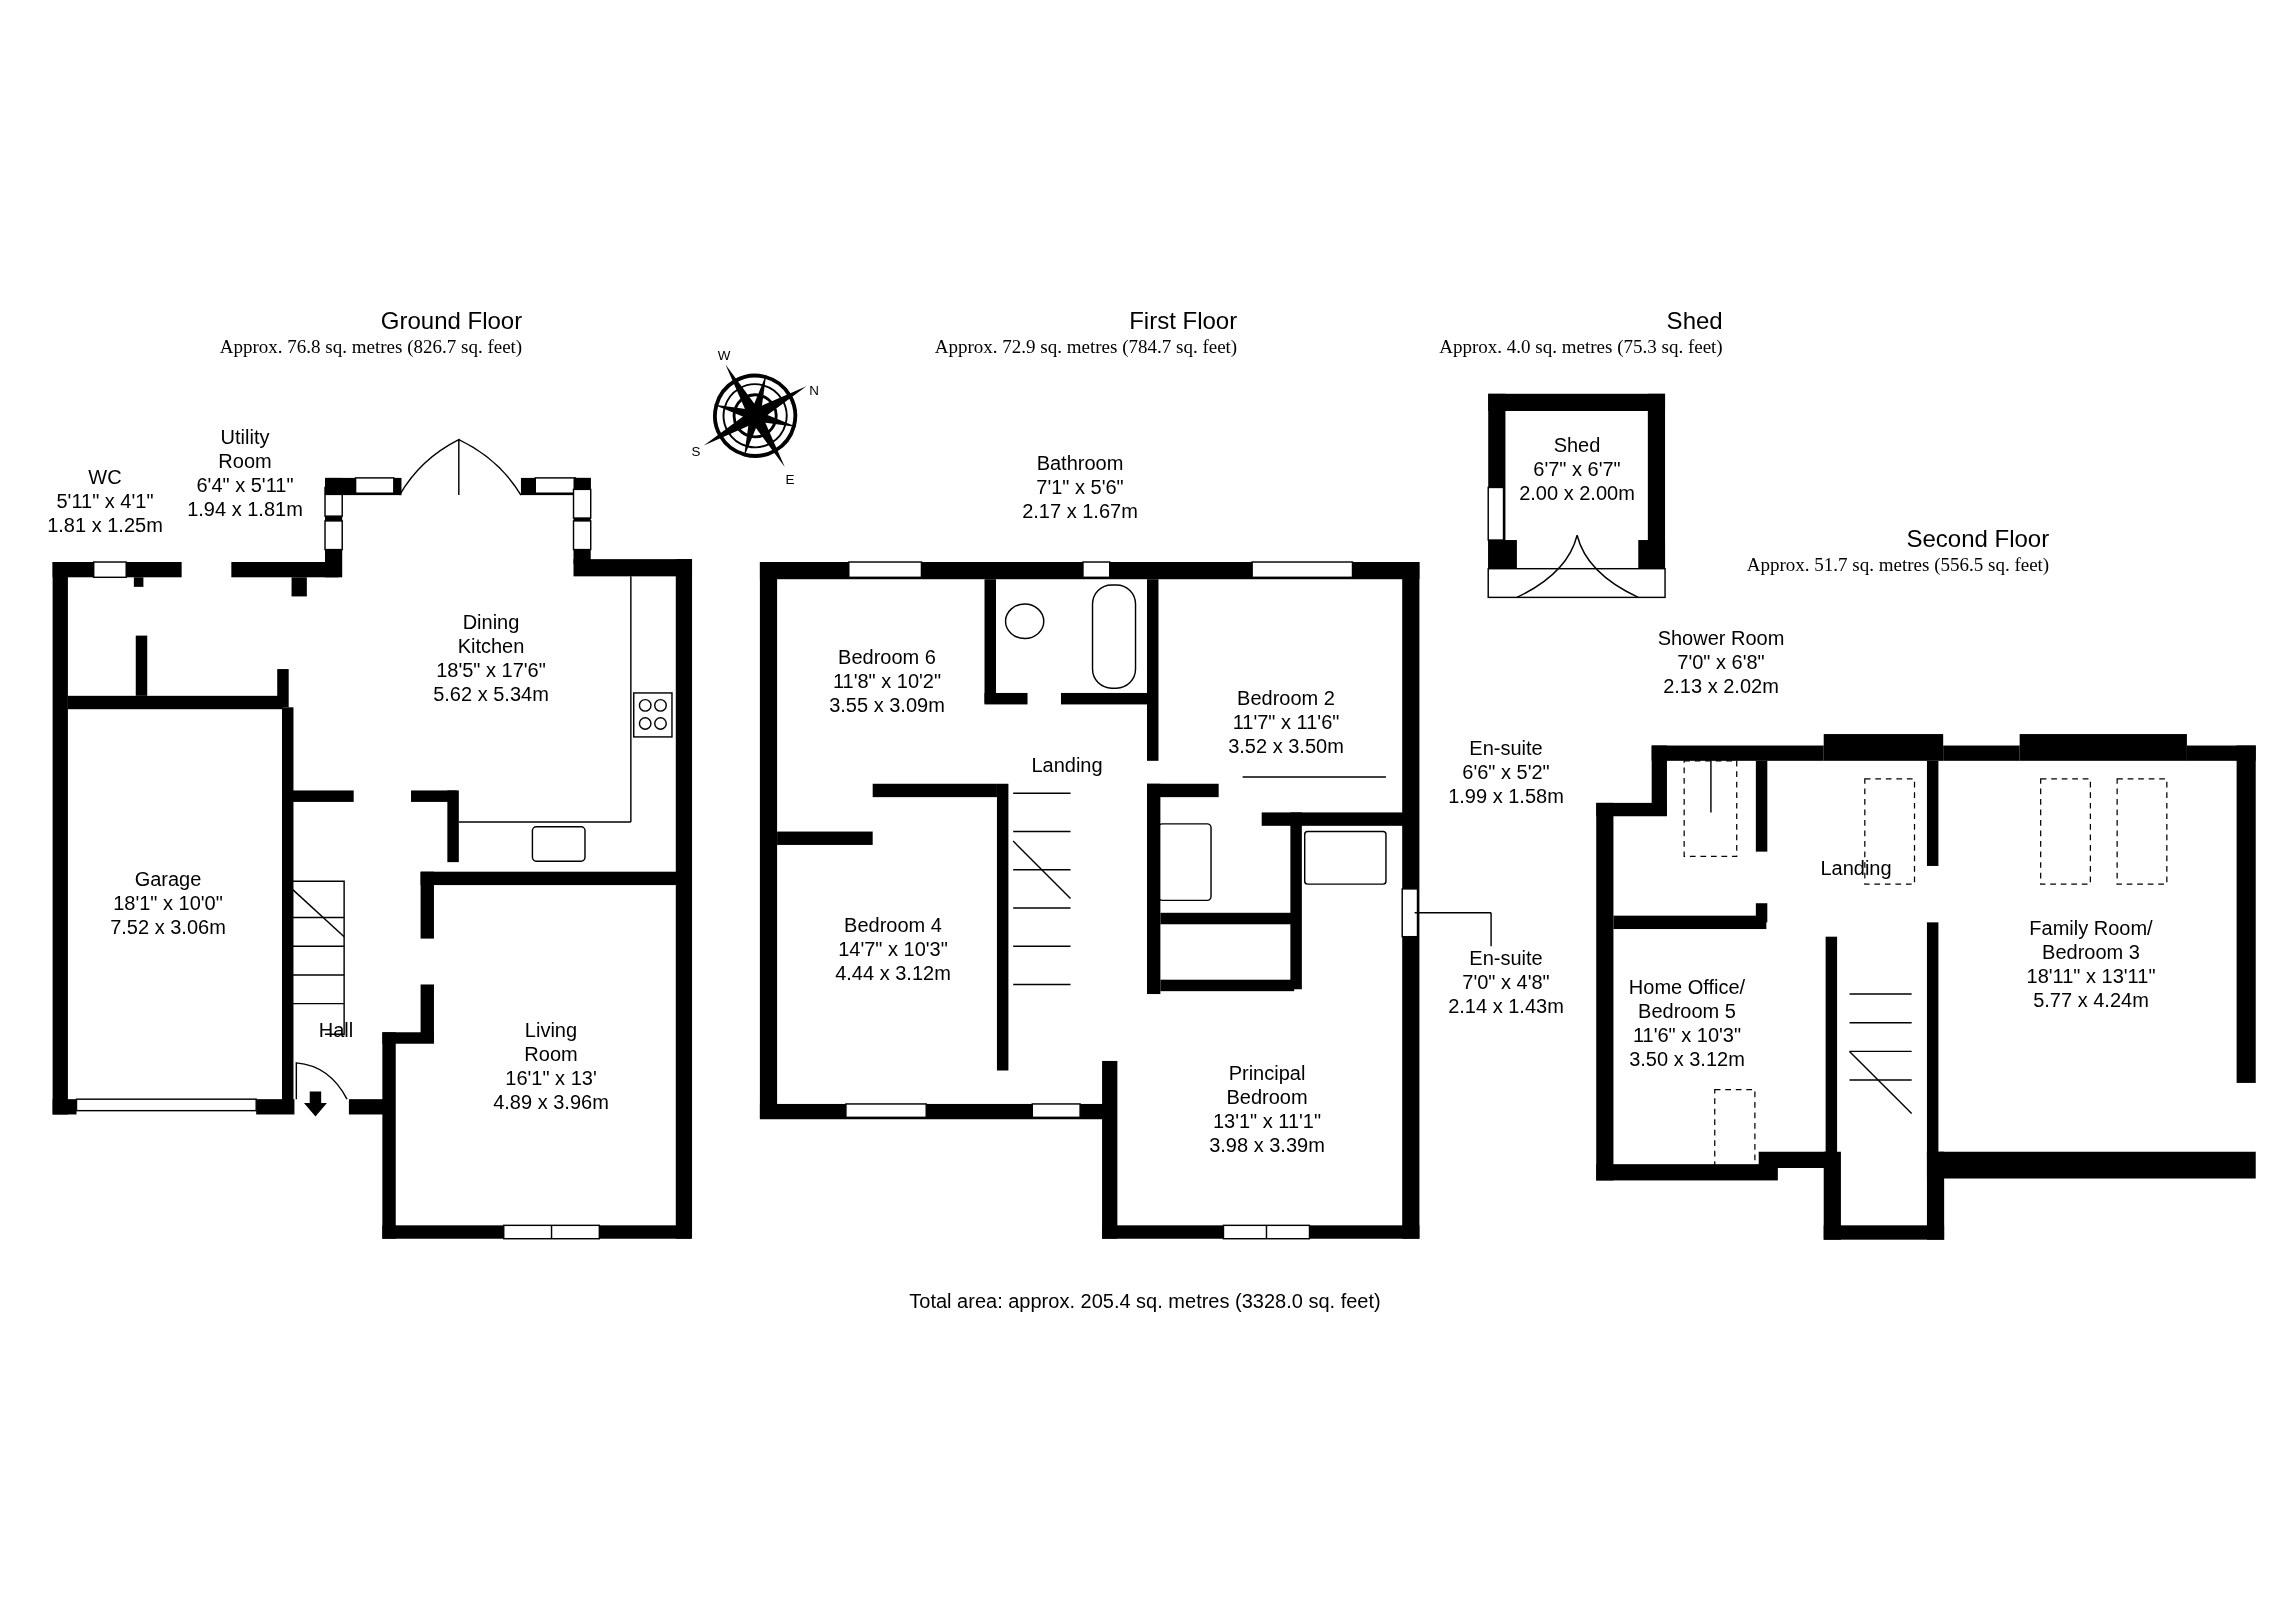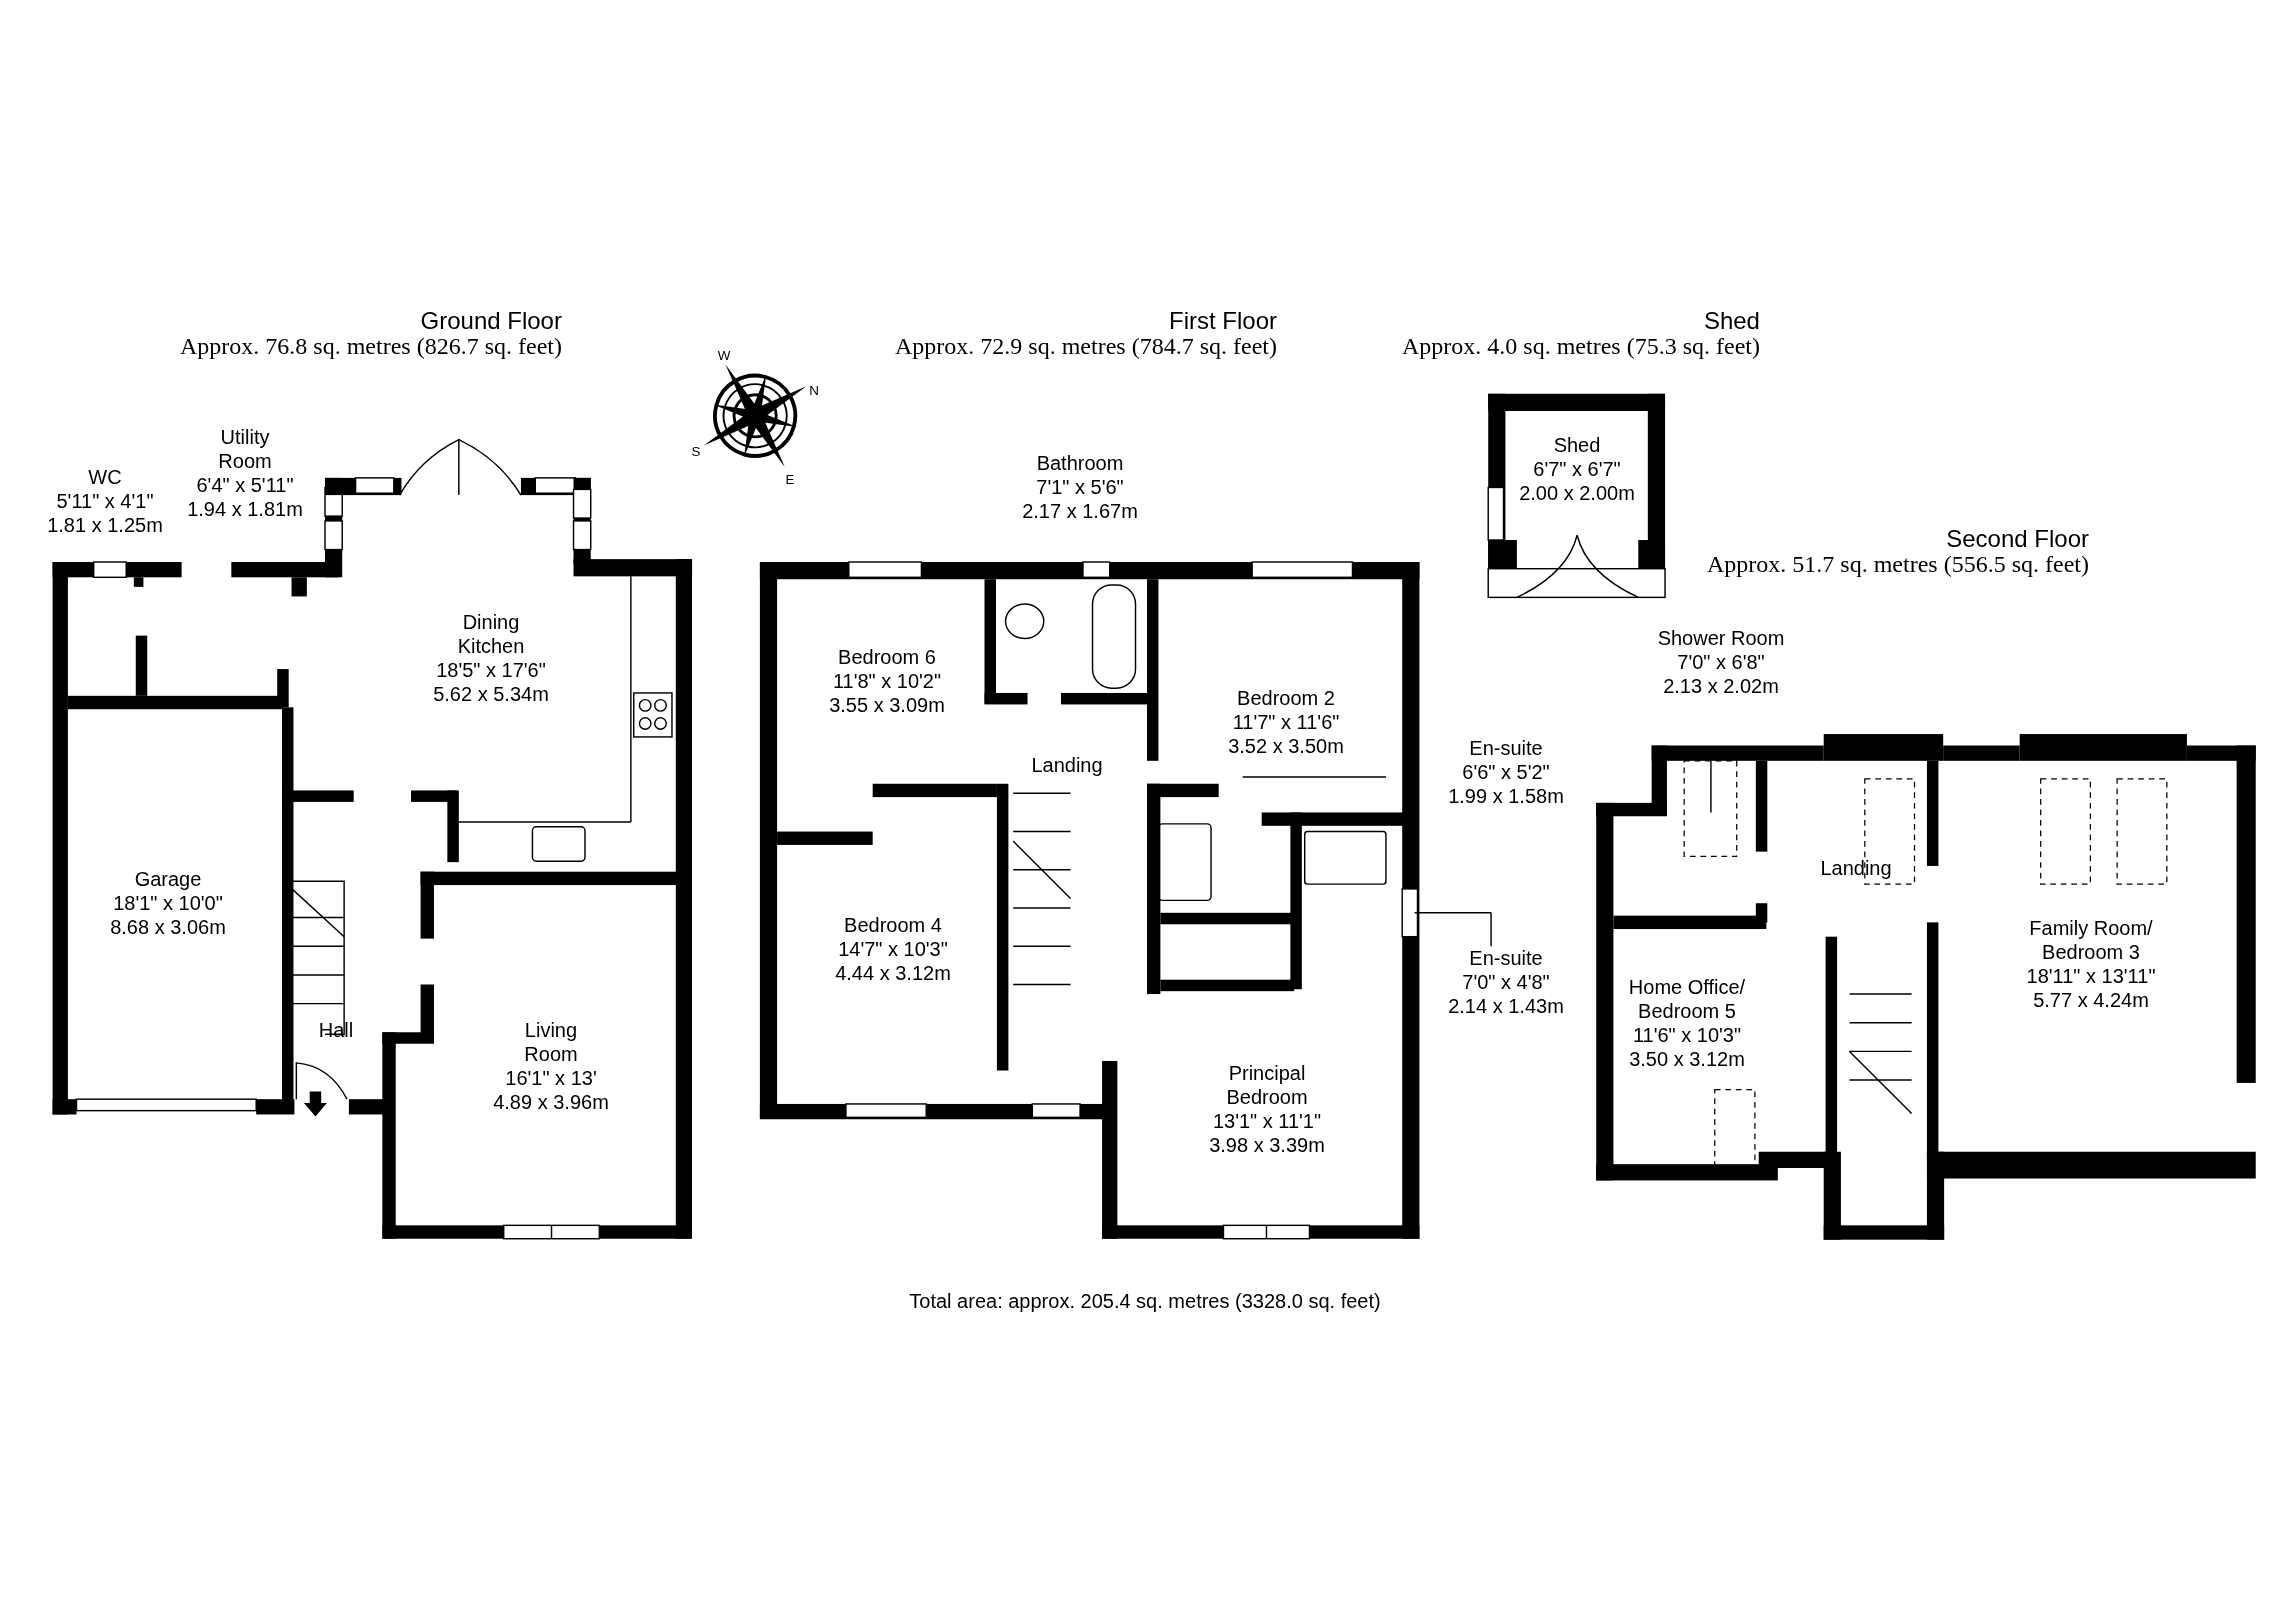--- a/index.html
+++ b/index.html
@@ -6,21 +6,21 @@
   body { width:2294px; height:1622px; position:relative; overflow:hidden; font-family:"Liberation Sans", sans-serif; color:#000; }
   svg#plan { position:absolute; left:0; top:0; }
   .wall { fill:#000; }
   .thin { fill:none; stroke:#000; stroke-width:1.5; }
   .win { fill:#fff; stroke:#000; stroke-width:1.5; }
   .dash { fill:none; stroke:#000; stroke-width:1.3; stroke-dasharray:6 5; }
   .arrow { fill:#000; }
   .label { position:absolute; text-align:center; font-family:"Liberation Sans", sans-serif; font-size:20px; line-height:24px; transform:translateX(-50%); white-space:nowrap; }
   .floor-title { position:absolute; text-align:right; transform:translateX(-50%); white-space:nowrap; }
   .floor-title .t { font-family:"Liberation Sans", sans-serif; font-size:24px; line-height:29px; }
-  .floor-title .a { font-family:"Liberation Serif", serif; font-size:24px; line-height:23px; }
+  .floor-title .a { font-family:"Liberation Serif", serif; font-size:19px; line-height:23px; }
   .total { position:absolute; left:1145px; top:1290px; transform:translateX(-50%); font-size:20px; white-space:nowrap; }
   .line { display:block; }
 </style>
 </head>
 <body>
 
 <svg id="plan" width="2294" height="1622" viewBox="0 0 2400 1697" xmlns="http://www.w3.org/2000/svg">
 
   <g>
 
@@ -221,21 +221,21 @@
 </div>
 <div class="label" style="left:491px;top:610px;">
   <span class="line">Dining</span>
   <span class="line">Kitchen</span>
   <span class="line">18'5" x 17'6"</span>
   <span class="line">5.62 x 5.34m</span>
 </div>
 <div class="label" style="left:168px;top:867px;">
   <span class="line">Garage</span>
   <span class="line">18'1" x 10'0"</span>
-  <span class="line">8.68 x 3.06m</span>
+  <span class="line">7.52 x 3.06m</span>
 </div>
 <div class="label" style="left:336px;top:1018px;">
   <span class="line">Hall</span>
 </div>
 <div class="label" style="left:551px;top:1018px;">
   <span class="line">Living</span>
   <span class="line">Room</span>
   <span class="line">16'1" x 13'</span>
   <span class="line">4.89 x 3.96m</span>
 </div>

